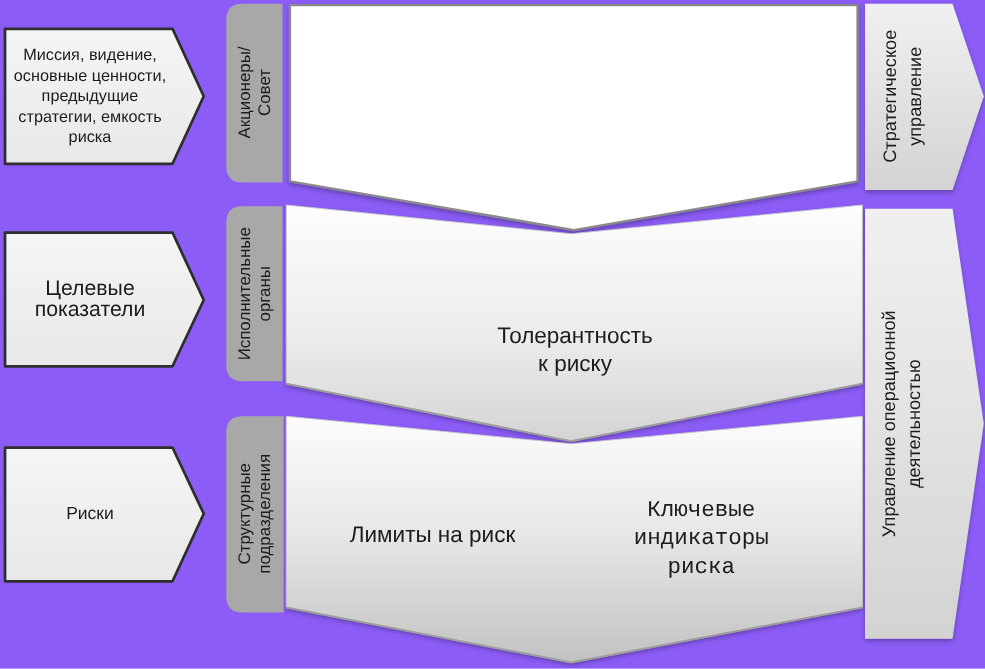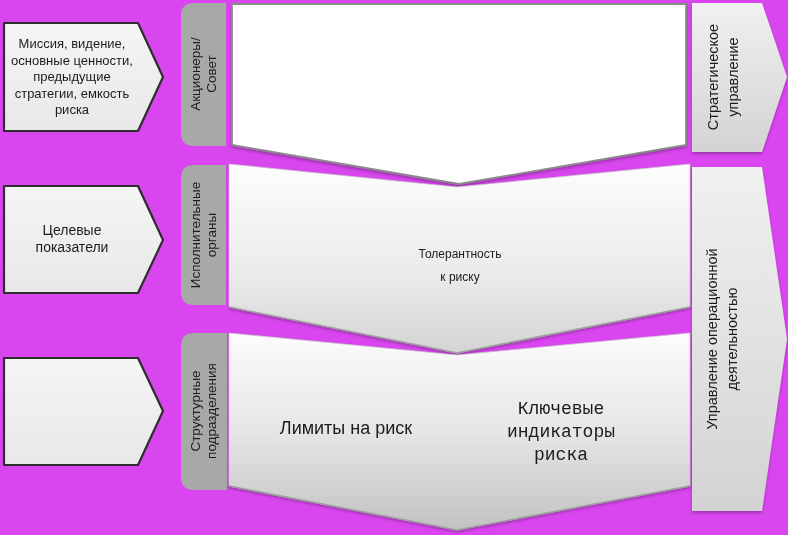--- a/index.html
+++ b/index.html
@@ -5,44 +5,44 @@
   html, body {
     margin: 0;
     padding: 0;
     background: #ffffff;
     font-family: "Liberation Sans", sans-serif;
   }
   .canvas {
     position: relative;
     width: 788px;
     height: 535px;
-    background: #d946ef;
+    background: #8b5cf6;
     overflow: hidden;
     color: #1c1c1c;
   }
   .canvas svg { position: absolute; left: 0; top: 0; }
   .txt {
     position: absolute;
     white-space: pre-line;
     text-align: center;
     color: #1c1c1c;
   }
   .center-anchor { transform: translate(-50%, -50%); }
   .rot-anchor    { transform: translate(-50%, -50%) rotate(-90deg); }
 
   .t-input-1 { left: 72px;  top: 77px;  width: 138px; font-size: 13px;   line-height: 16.5px; }
-  .t-input-2 { left: 72px;  top: 239px; width: 138px; font-size: 14px; line-height: 17px; }
+  .t-input-2 { left: 72px;  top: 239px; width: 138px; font-size: 17px; line-height: 17px; }
   .t-input-3 { left: 72px;  top: 411px; width: 138px; font-size: 14px;   line-height: 17px; }
 
   .t-level-1 { left: 204px; top: 74px;  width: 146px; font-size: 13.5px; line-height: 16px; }
   .t-level-2 { left: 204px; top: 235px; width: 142px; font-size: 13.5px; line-height: 16px; }
   .t-level-3 { left: 204px; top: 411px; width: 158px; font-size: 13.5px; line-height: 16px; }
 
   .t-band-1  { left: 459px; top: 82px;  width: 320px; font-size: 18px;   line-height: 23px; }
-  .t-band-2  { left: 460px; top: 266px; width: 320px; font-size: 12px;   line-height: 23px; }
+  .t-band-2  { left: 460px; top: 280px; width: 320px; font-size: 18px;   line-height: 23px; }
   .t-band-3a { left: 346px; top: 428px; width: 240px; font-size: 18px;   line-height: 23px; }
   .t-band-3b { left: 561px; top: 432px; width: 220px; font-size: 18px;   line-height: 23px; font-family: Liberation Mono, monospace; }
 
   .t-scope-1 { left: 723px; top: 77px;  width: 150px; font-size: 14.5px; line-height: 20px; }
   .t-scope-2 { left: 722px; top: 339px; width: 346px; font-size: 14.5px; line-height: 20px; }
 </style>
 </head>
 <body>
 
 <div class="canvas">
@@ -91,20 +91,21 @@
     <polygon filter="url(#soft)" points="692,167 762,167 787,339 762,511 692,511" fill="url(#gRight)"></polygon>
   </svg>
 
   <div class="txt center-anchor t-input-1">Миссия, видение,
 основные ценности,
 предыдущие
 стратегии, емкость
 риска</div>
   <div class="txt center-anchor t-input-2">Целевые
 показатели</div>
+  <div class="txt center-anchor t-input-3">Риски</div>
 
   <div class="txt rot-anchor t-level-1">Акционеры/
 Совет</div>
   <div class="txt rot-anchor t-level-2">Исполнительные
 органы</div>
   <div class="txt rot-anchor t-level-3">Структурные
 подразделения</div>
 
   <div class="txt center-anchor t-band-2">Толерантность
 к риску</div>

